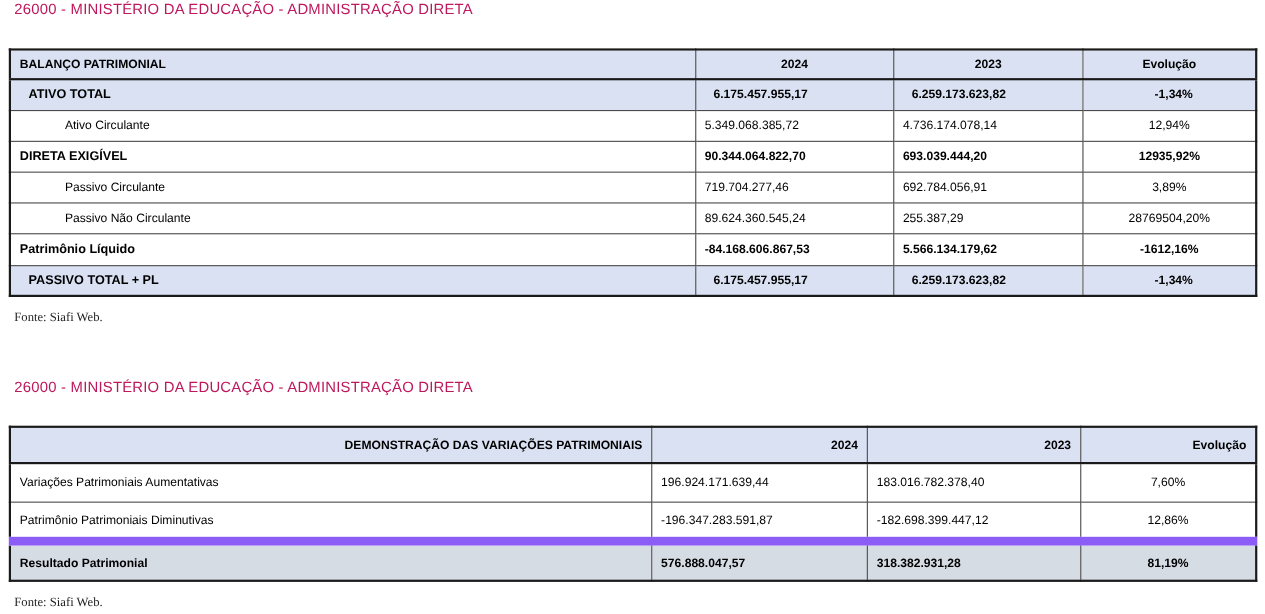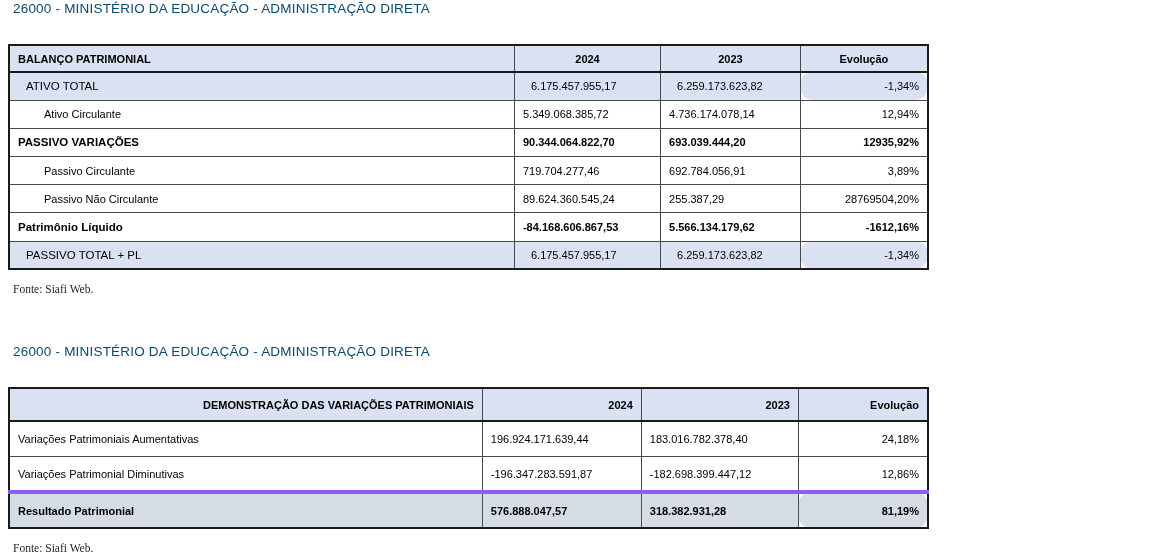--- a/index.html
+++ b/index.html
@@ -10,30 +10,30 @@
     background: #ffffff;
     font-family: "Liberation Sans", sans-serif;
     color: #000000;
     overflow: hidden;
   }
   .page { padding: 1px 0 0 0; }
 
   .sec-title {
     margin: 0 0 7px 13px;
     font-size: 13.5px;
-    color: #0c4a6e;
+    color: #be185d;
     letter-spacing: 0.2px;
   }
   .section-2 { margin-top: 49px; }
   .section-2 .sec-title { margin-bottom: 9px; }
 
   table.rpt-table {
     border-collapse: collapse;
     table-layout: fixed;
-    width: 921px;
+    width: 1135px;
     margin-left: 8px;
     border: 2px solid #1a1a1a;
     background: #ffffff;
     margin-top: 28px;
   }
   table.rpt-table th, table.rpt-table td {
     border: 1.5px solid #4a4a4a;
     padding: 0 8px;
     vertical-align: middle;
     font-size: 11px;
@@ -58,29 +58,29 @@
   }
   th.hd-col {
     text-align: center;
     font-weight: bold;
     font-size: 11px;
     background: var(--header-blue, #d9e1f2);
   }
 
   td.td-label { text-align: left; padding-left: 11px; }
   td.td-num   { text-align: left; padding-right: 9px; }
-  td.td-evol  { text-align: right; border-radius: 13px; }
+  td.td-evol  { text-align: center; }
 
-  tr.total td { background: var(--header-blue, #d9e1f2); font-weight: normal; padding-left: 16px; }
+  tr.total td { background: var(--header-blue, #d9e1f2); font-weight: bold; padding-left: 16px; }
   tr.total td.td-label { font-size: 11.5px; }
   tr.boldrow td { font-weight: bold; }
   tr.boldrow td.td-label { font-size: 11.5px; }
-  tr.sub td.td-label { padding-left: 34px; }
+  tr.sub td.td-label { padding-left: 49px; }
   tr.totalgray td { background: var(--result-gray, #d6dce4); font-weight: bold; }
-  tr.totalgray { border-top: 4px solid #8b5cf6; }
+  tr.totalgray { border-top: 8px solid #8b5cf6; }
 
   .fonte {
     margin: 13px 0 0 13px;
     font-size: 11.5px;
     color: #1f1f1f;
     font-family: Liberation Serif, serif;
   }
 </style>
 </head>
 <body style="--header-blue: #d9e1f2; --result-gray: #d6dce4;">
@@ -111,21 +111,21 @@
             <td class="td-num">6.259.173.623,82</td>
             <td class="td-evol">-1,34%</td>
           </tr>
           <tr class="sub">
             <td class="td-label">Ativo Circulante</td>
             <td class="td-num">5.349.068.385,72</td>
             <td class="td-num">4.736.174.078,14</td>
             <td class="td-evol">12,94%</td>
           </tr>
           <tr class="boldrow">
-            <td class="td-label">PASSIVO VARIAÇÕES</td>
+            <td class="td-label">DIRETA EXIGÍVEL</td>
             <td class="td-num">90.344.064.822,70</td>
             <td class="td-num">693.039.444,20</td>
             <td class="td-evol">12935,92%</td>
           </tr>
           <tr class="sub">
             <td class="td-label">Passivo Circulante</td>
             <td class="td-num">719.704.277,46</td>
             <td class="td-num">692.784.056,91</td>
             <td class="td-evol">3,89%</td>
           </tr>
@@ -167,24 +167,24 @@
           <th class="hd-col">2024</th>
           <th class="hd-col">2023</th>
           <th class="hd-col">Evolução</th>
         </tr>
       </thead>
       <tbody>
           <tr class="plain">
             <td class="td-label">Variações Patrimoniais Aumentativas</td>
             <td class="td-num">196.924.171.639,44</td>
             <td class="td-num">183.016.782.378,40</td>
-            <td class="td-evol">24,18%</td>
+            <td class="td-evol">7,60%</td>
           </tr>
           <tr class="plain">
-            <td class="td-label">Variações Patrimonial Diminutivas</td>
+            <td class="td-label">Patrimônio Patrimoniais Diminutivas</td>
             <td class="td-num">-196.347.283.591,87</td>
             <td class="td-num">-182.698.399.447,12</td>
             <td class="td-evol">12,86%</td>
           </tr>
           <tr class="totalgray">
             <td class="td-label">Resultado Patrimonial</td>
             <td class="td-num">576.888.047,57</td>
             <td class="td-num">318.382.931,28</td>
             <td class="td-evol">81,19%</td>
           </tr>

